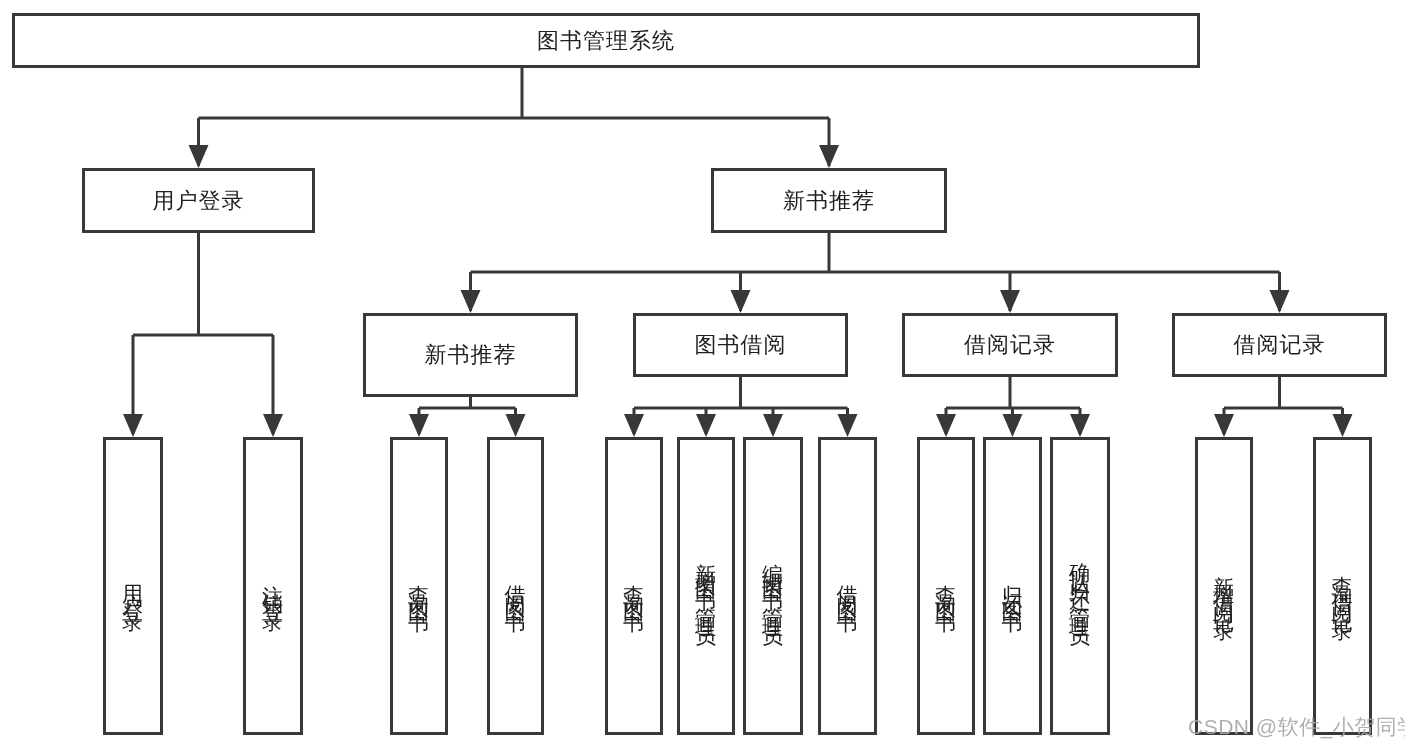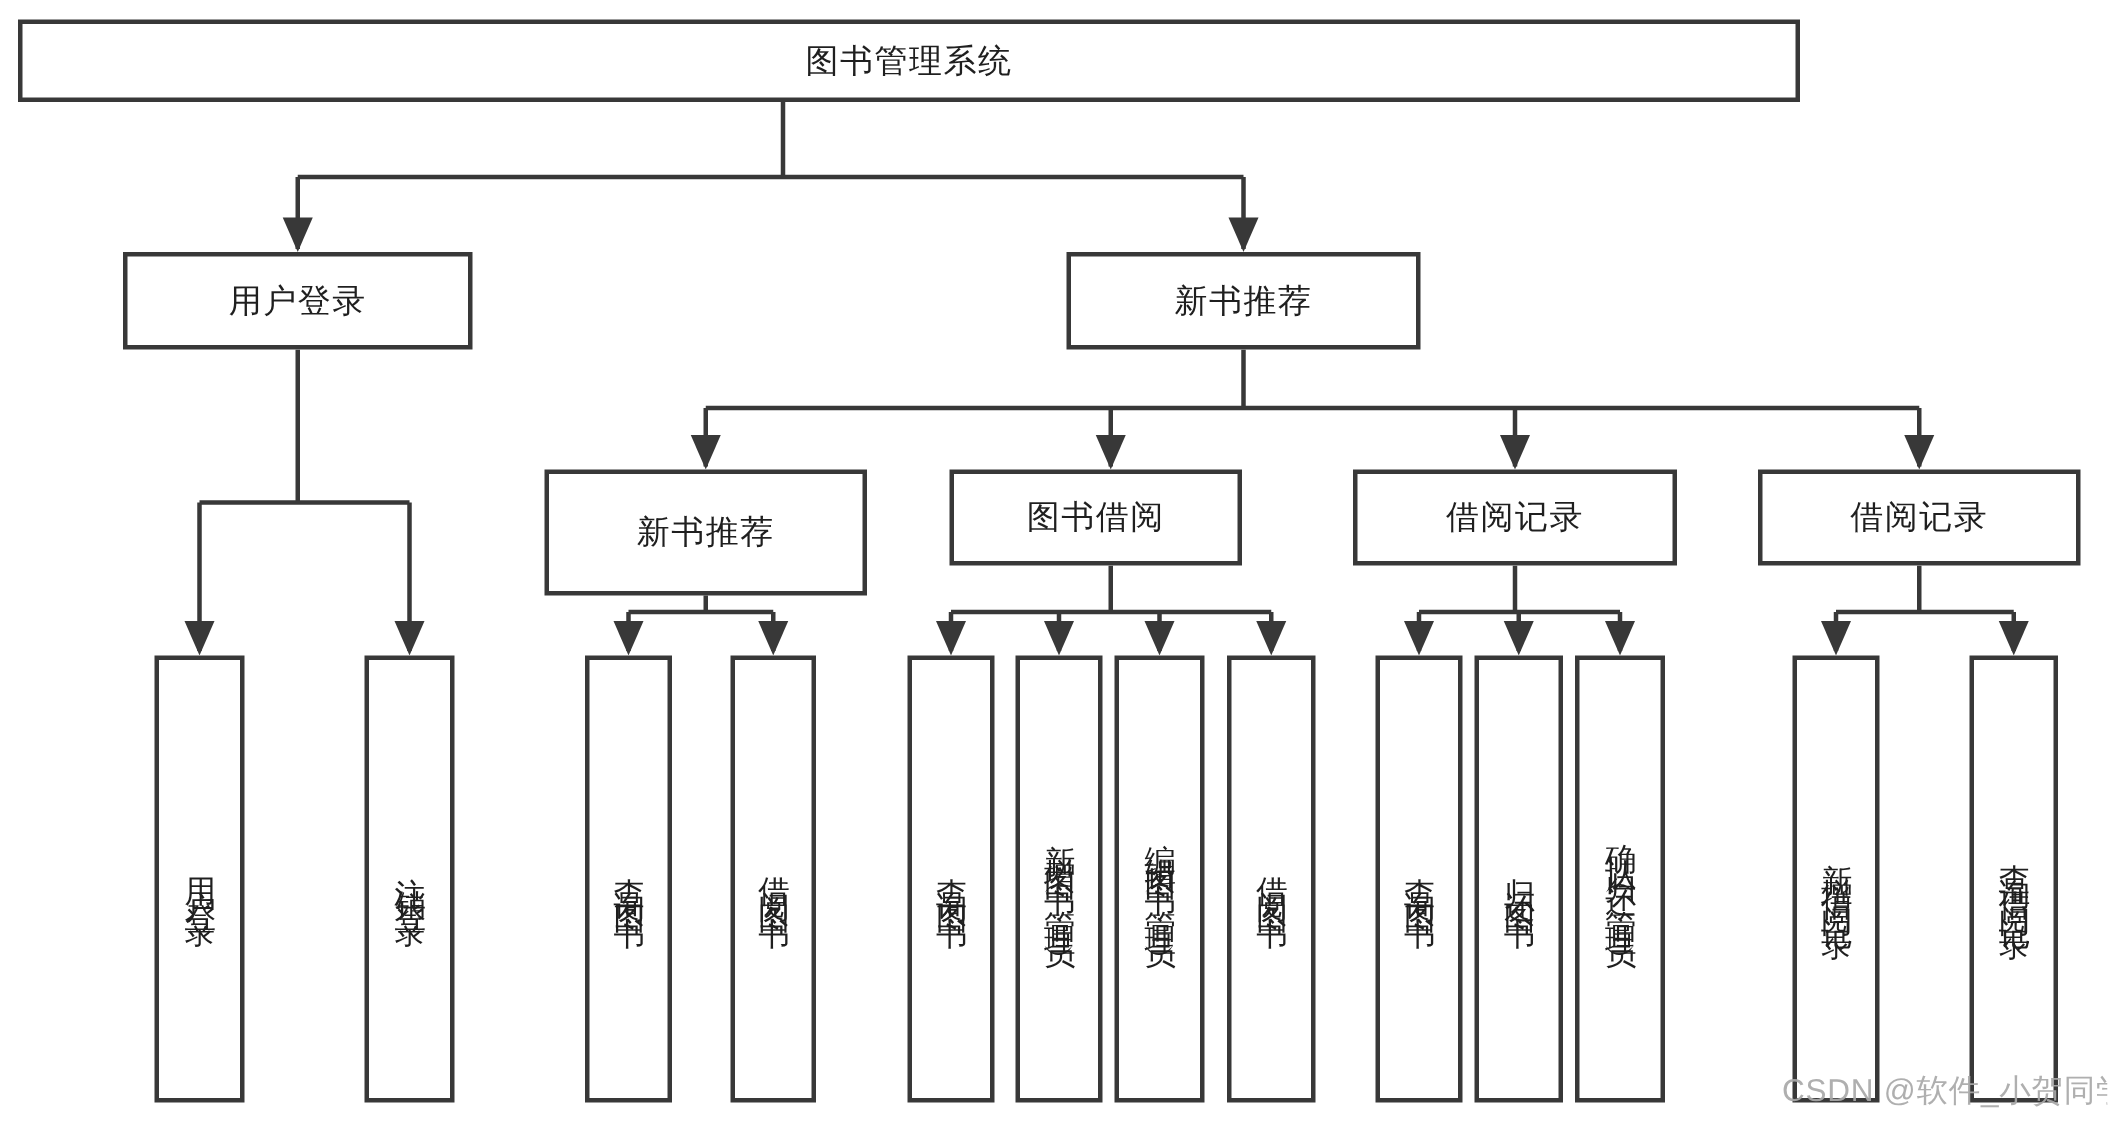--- a/index.html
+++ b/index.html
@@ -76,21 +76,21 @@
   <div class="node h" style="left:82px;top:168px;width:233px;height:65px">
     <span class="htext">用户登录</span>
   </div>
   <div class="node h" style="left:711px;top:168px;width:236px;height:65px">
     <span class="htext">新书推荐</span>
   </div>
 
   <div class="node h" style="left:363px;top:313px;width:215px;height:84px">
     <span class="htext">新书推荐</span>
   </div>
-  <div class="node h" style="left:633px;top:313px;width:195px;height:64px">
+  <div class="node h" style="left:633px;top:313px;width:215px;height:64px">
     <span class="htext">图书借阅</span>
   </div>
   <div class="node h" style="left:902px;top:313px;width:216px;height:64px">
     <span class="htext">借阅记录</span>
   </div>
   <div class="node h" style="left:1172px;top:313px;width:215px;height:64px">
     <span class="htext">借阅记录</span>
   </div>
 
   <div class="node v" style="left:103px;top:437px;width:60px;height:298px">

